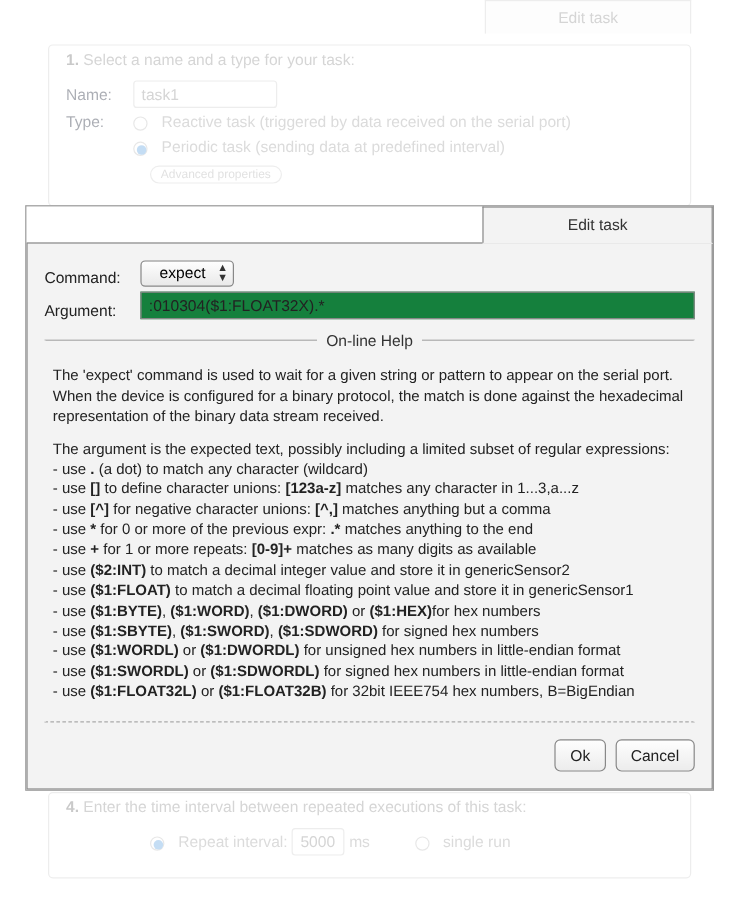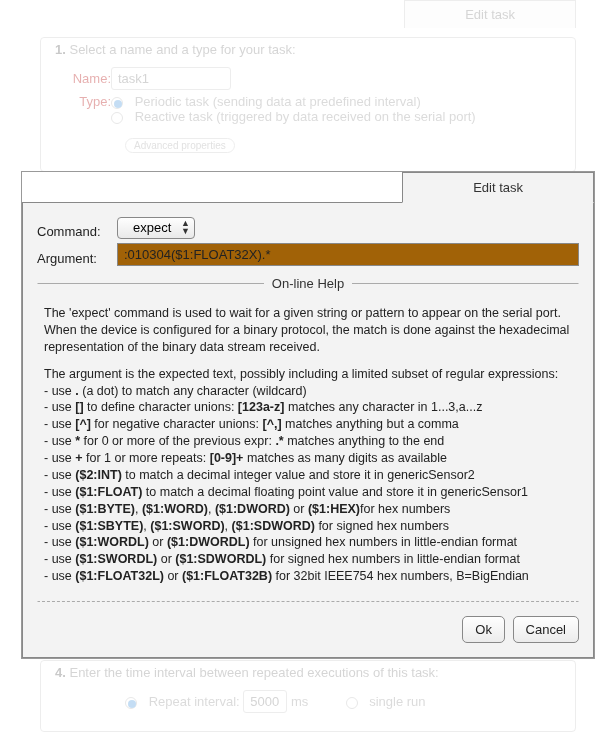--- a/index.html
+++ b/index.html
@@ -35,21 +35,21 @@
     border: 1px solid #ccc;
     border-bottom: none;
     padding: 6px 60px;
     background: #fafafa;
     color: #888;
     font-size: 13px;
   }
   .step-title { color: #888; margin-bottom: 10px; }
   .step-title b { color: #666; font-weight: bold; }
   .bg-row { display: flex; align-items: center; margin: 4px 0; }
-  .bg-label { width: 56px; color: #b91c1c; text-align: right; }
+  .bg-label { width: 56px; color: #0f172a; }
   .bg-input {
     border: 1px solid #ccc;
     border-radius: 3px;
     padding: 3px 6px;
     color: #888;
     background: #fff;
     width: 120px;
   }
   .radio-dot {
     width: 12px; height: 12px; border-radius: 50%;
@@ -127,21 +127,21 @@
     font-size: 9px;
     line-height: 8px;
     color: #333;
     pointer-events: none;
   }
   .arg-input {
     flex: 1;
     border: 1px solid #888;
     padding: 3px 6px;
     font-size: 13px;
-    background: #a16207;
+    background: #15803d;
     color: #222;
   }
   fieldset.help {
     border: 1px solid #aaa;
     border-bottom: 1px dashed #aaa;
     border-left-color: #f3f3f3;
     border-right-color: #f3f3f3;
     margin: 10px 0 12px 0;
     padding: 10px 6px 16px 6px;
     background: #f3f3f3;
@@ -180,27 +180,27 @@
       <b>1.</b>
       <span>Select a name and a type for your task:</span>
     </div>
     <div class="bg-row">
       <span class="bg-label">Name:</span>
       <span class="bg-input">task1</span>
     </div>
     <div class="bg-row" style="align-items:flex-start;">
       <span class="bg-label">Type:</span>
       <div>
+        <div style="margin-bottom:6px;">
+          <span class="radio-dot"></span>
+          <span class="radio-label">Reactive task (triggered by data received on the serial port)</span>
+        </div>
         <div>
           <span class="radio-dot checked"></span>
           <span class="radio-label">Periodic task (sending data at predefined interval)</span>
-        </div>
-        <div style="margin-bottom:6px;">
-          <span class="radio-dot"></span>
-          <span class="radio-label">Reactive task (triggered by data received on the serial port)</span>
         </div>
       </div>
     </div>
     <span class="adv-link">Advanced properties</span>
   </div>
 </div>
 
 <div class="modal-wrap">
   <div class="modal-tab-row">
     <div class="modal-tab">Edit task</div>

